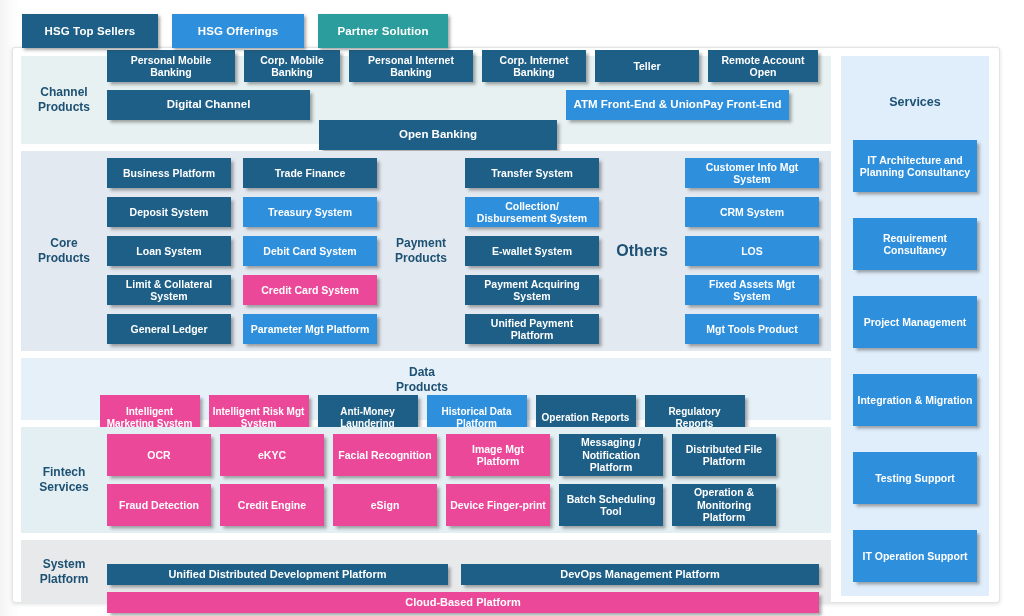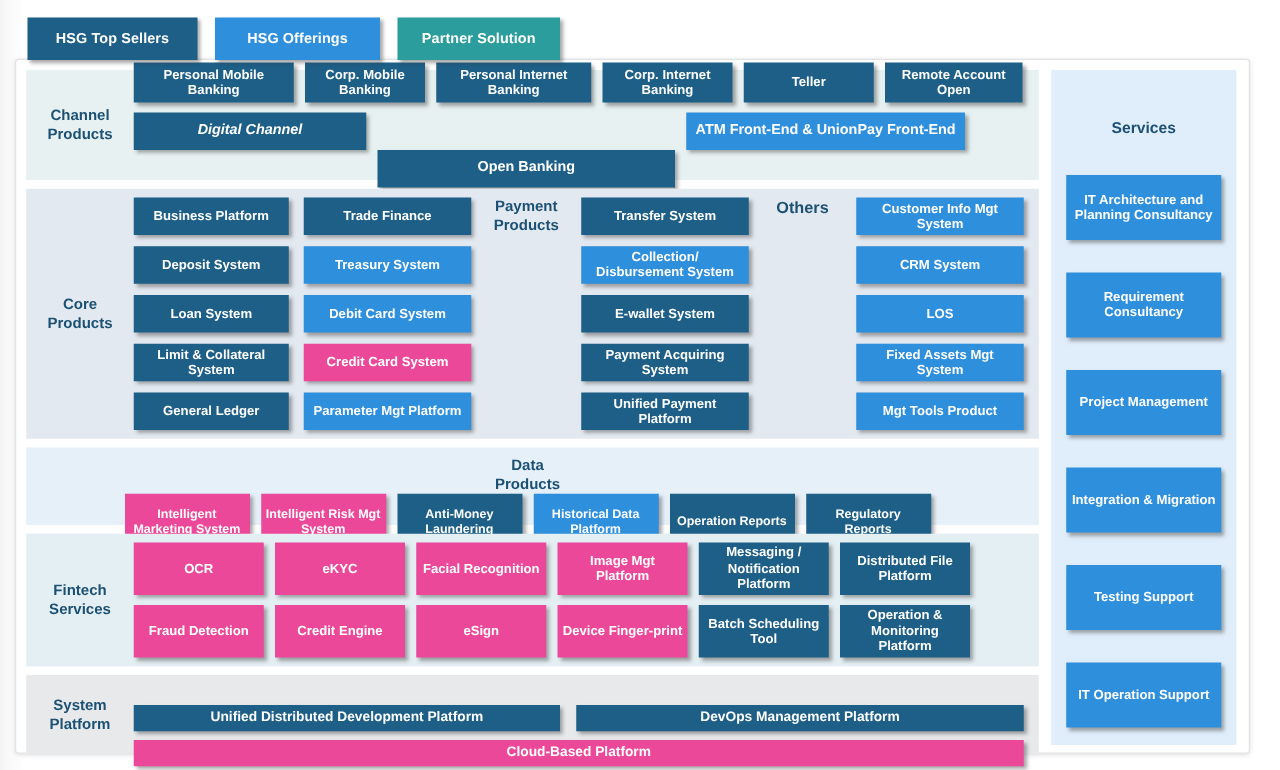--- a/index.html
+++ b/index.html
@@ -113,28 +113,28 @@
   .channel-rows { display: flex; flex-direction: column; gap: 8px; }
   .channel-r1, .channel-r2 { display: flex; gap: 9px; }
   .channel-r1 .box { height: 32px; font-size: 10.5px; }
   .channel-r2 .box { height: 30px; font-size: 11.5px; }
   .cw-pmb  { width: 128px; }
   .cw-cmb  { width: 96px; }
   .cw-pib  { width: 124px; }
   .cw-cib  { width: 104px; }
   .cw-tel  { width: 104px; }
   .cw-rao  { width: 110px; }
-  .cw-dig  { width: 186px; font-style: italic; }
+  .cw-dig  { width: 203px; }
   .cw-ob   { width: 238px; margin-top: 30px; }
   .cw-atm  { width: 223px; }
 
   
   .core-body {
     display: flex;
-    align-items: flex-start;
+    align-items: center;
     gap: 0;
   }
   .core-col {
     display: flex;
     flex-direction: column;
     gap: 9px;
   }
   .core-col .box { height: 30px; font-size: 10.5px; }
   .core-col-1 { width: 124px; }
   .core-col-2 { width: 134px; margin-left: 12px; }
@@ -153,21 +153,21 @@
     line-height: 1.25;
   }
   .core-others-label {
     width: 86px;
     min-width: 86px;
     display: flex;
     align-items: center;
     justify-content: center;
     text-align: center;
     color: #1d5174;
-    font-size: 13px;
+    font-size: 16px;
     font-weight: bold;
   }
 
   
   .data-row { display: flex; gap: 9px; }
   .data-row .box { width: 100px; height: 46px; font-size: 10px; }
 
   
   .fintech-rows { display: flex; flex-direction: column; gap: 8px; }
   .fintech-row { display: flex; gap: 9px; }

